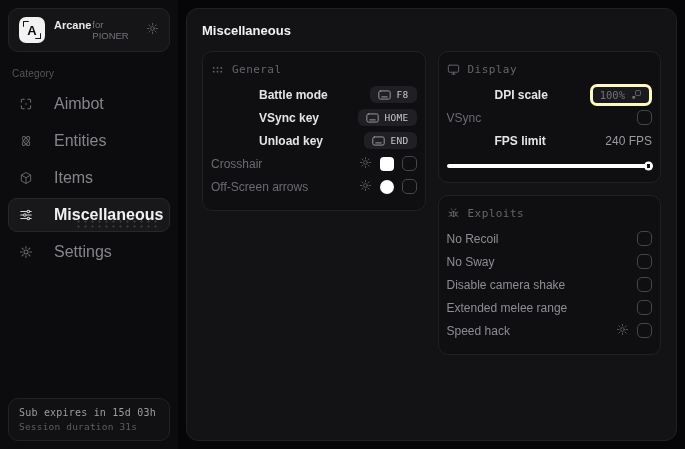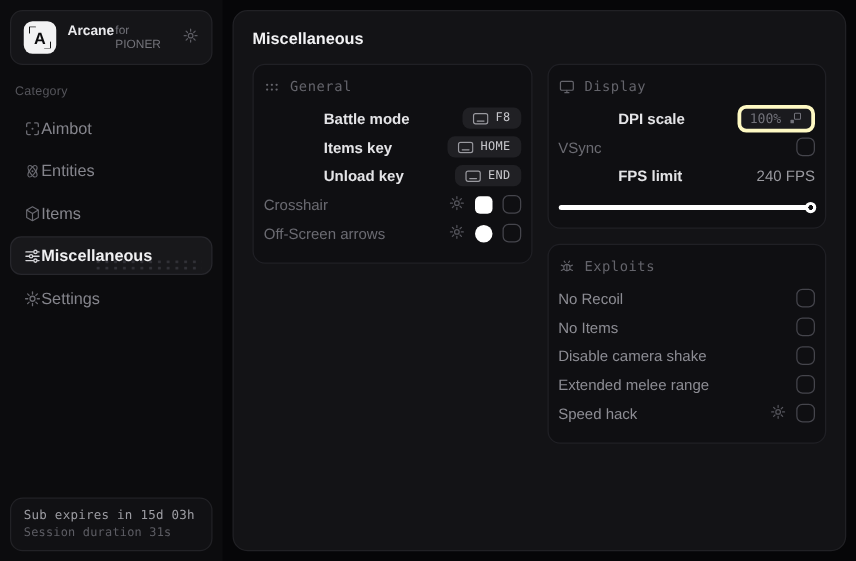--- a/index.html
+++ b/index.html
@@ -19,23 +19,23 @@
                   border-left:1.6px solid #111; border-top:1.6px solid #111; border-radius:1px; }
   .logo::after  { content:''; position:absolute; right:4px; bottom:4px; width:5px; height:5px;
                   border-right:1.6px solid #111; border-bottom:1.6px solid #111; border-radius:1px; }
   .brand-text { display:flex; flex-direction:row; gap:1px; }
   .brand-name { font-size:11px; font-weight:bold; color:#e9e9ec; }
   .brand-sub  { font-size:9.5px; color:#73737a; }
   .brand-gear { margin-left:auto; color:#5c5c63; background:none; border:none; cursor:pointer;
                 display:flex; align-items:center; }
   .category { margin:16px 4px 8px; font-size:10px; color:#55555b; letter-spacing:.02em; }
   .nav { display:flex; flex-direction:column; gap:3px; }
-  .nav-item { display:flex; align-items:center; gap:0; padding:7px 10px;
+  .nav-item { display:flex; align-items:center; gap:21px; padding:7px 10px;
               border-radius:9px; border:1px solid transparent; color:#85858c;
-              font-size:13px; cursor:pointer; position:relative; overflow:hidden; }
+              font-size:16px; cursor:pointer; position:relative; overflow:hidden; }
   .nav-item .nav-icon { color:#6a6a71; display:flex; }
   .nav-item.selected { background:#18181b; border-color:#27272c; color:#f0f0f2; font-weight:600; }
   .nav-item.selected .nav-icon { color:#d8d8dc; }
   .nav-dots { position:absolute; right:8px; bottom:3px; width:86px; height:9px;
               background-image:radial-gradient(circle, #3a3a41 1px, transparent 1.3px);
               background-size:7px 5px; opacity:.75; pointer-events:none; }
   .sub-card { position:absolute; left:8px; right:8px; bottom:8px; background:#111114;
               border:1px solid #222226; border-radius:10px; padding:8px 10px; }
   .sub-line1 { font-size:10px; color:#9d9da3; letter-spacing:.02em; }
   .sub-line2 { font-size:9.5px; color:#5d5d64; margin-top:3px; letter-spacing:.02em; }
@@ -191,21 +191,21 @@
               <svg width="13" height="10" viewBox="0 0 24 18" fill="none" stroke="currentColor" stroke-width="1.8" stroke-linecap="round">
                 <rect x="1.5" y="1.5" width="21" height="15" rx="3"></rect>
                   <path d="M7 12.5h10"></path>
               </svg>
             </span>
             <span>F8</span>
           </button>
         </div>
 
         <div class="row">
-          <span class="lbl-bright">Items key</span>
+          <span class="lbl-bright">VSync key</span>
           <button class="key-chip mono">
             <span class="kbd-ic">
               <svg width="13" height="10" viewBox="0 0 24 18" fill="none" stroke="currentColor" stroke-width="1.8" stroke-linecap="round">
                 <rect x="1.5" y="1.5" width="21" height="15" rx="3"></rect>
                   <path d="M7 12.5h10"></path>
               </svg>
             </span>
             <span>HOME</span>
           </button>
         </div>
@@ -306,21 +306,21 @@
             </svg>
           </span>
           <span>Exploits</span>
         </div>
 
         <div class="row">
           <span class="lbl-mid">No Recoil</span>
           <span class="checkbox"></span>
         </div>
         <div class="row">
-          <span class="lbl-mid">No Items</span>
+          <span class="lbl-mid">No Sway</span>
           <span class="checkbox"></span>
         </div>
         <div class="row">
           <span class="lbl-mid">Disable camera shake</span>
           <span class="checkbox"></span>
         </div>
         <div class="row">
           <span class="lbl-mid">Extended melee range</span>
           <span class="checkbox"></span>
         </div>

